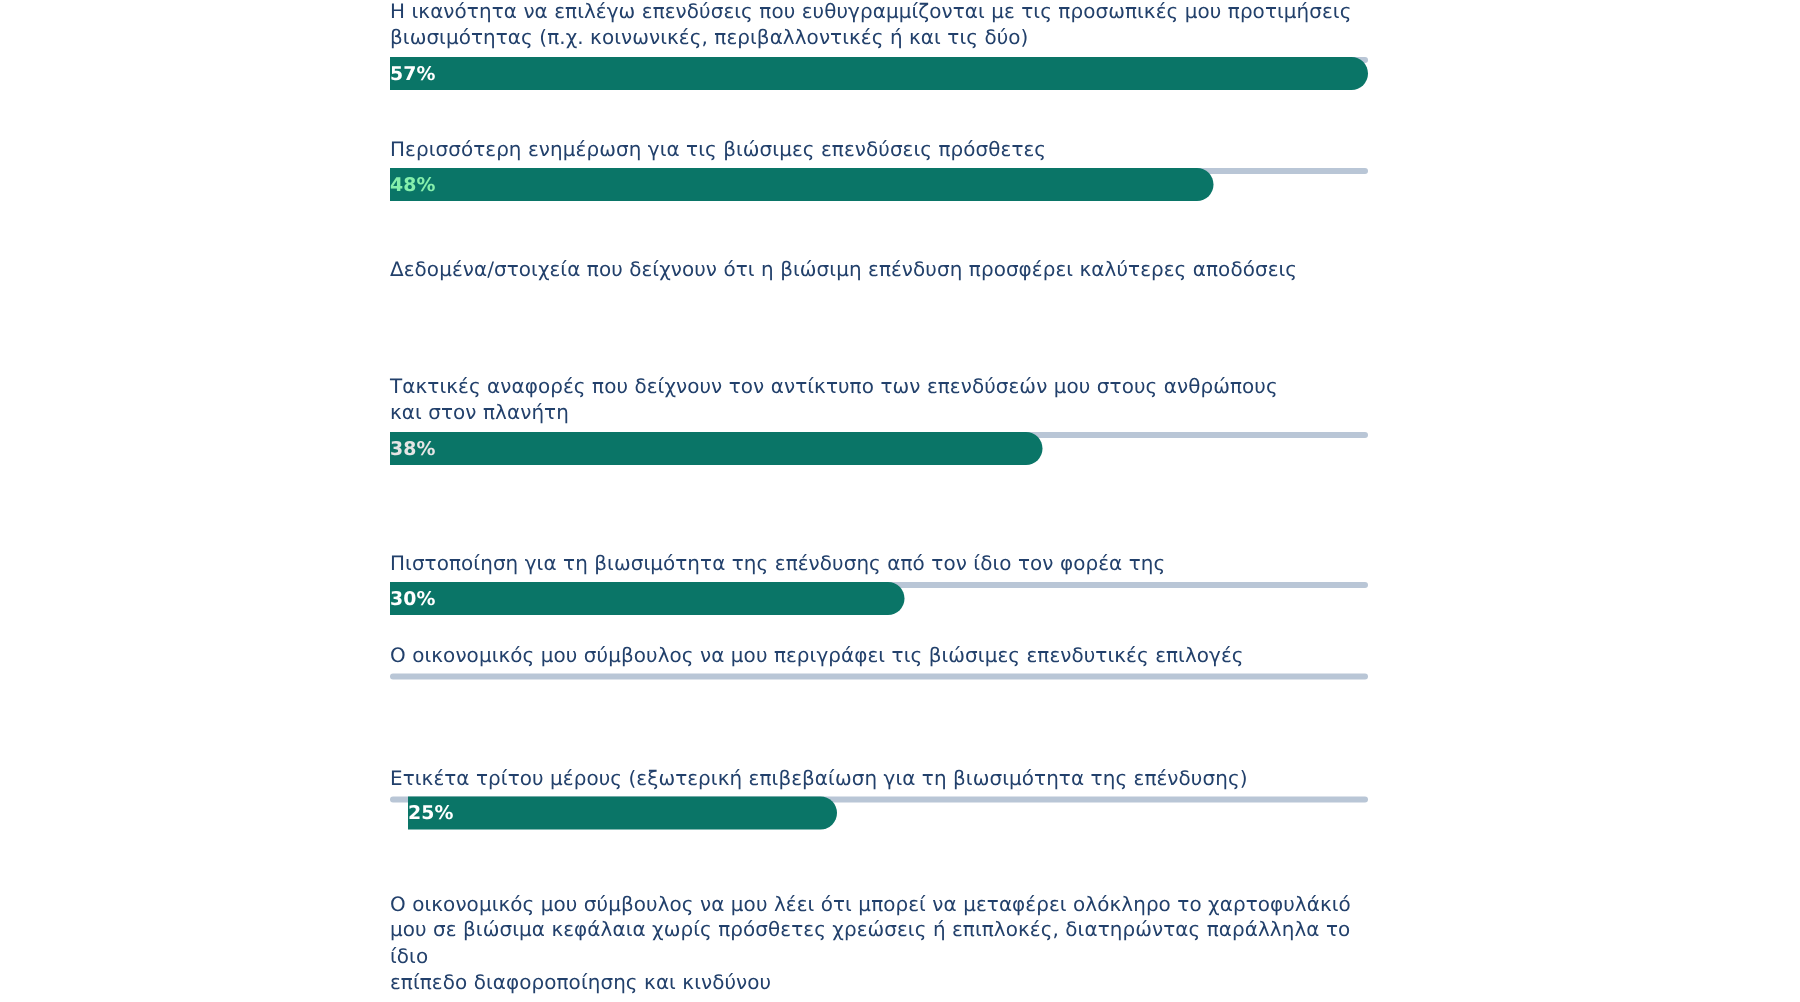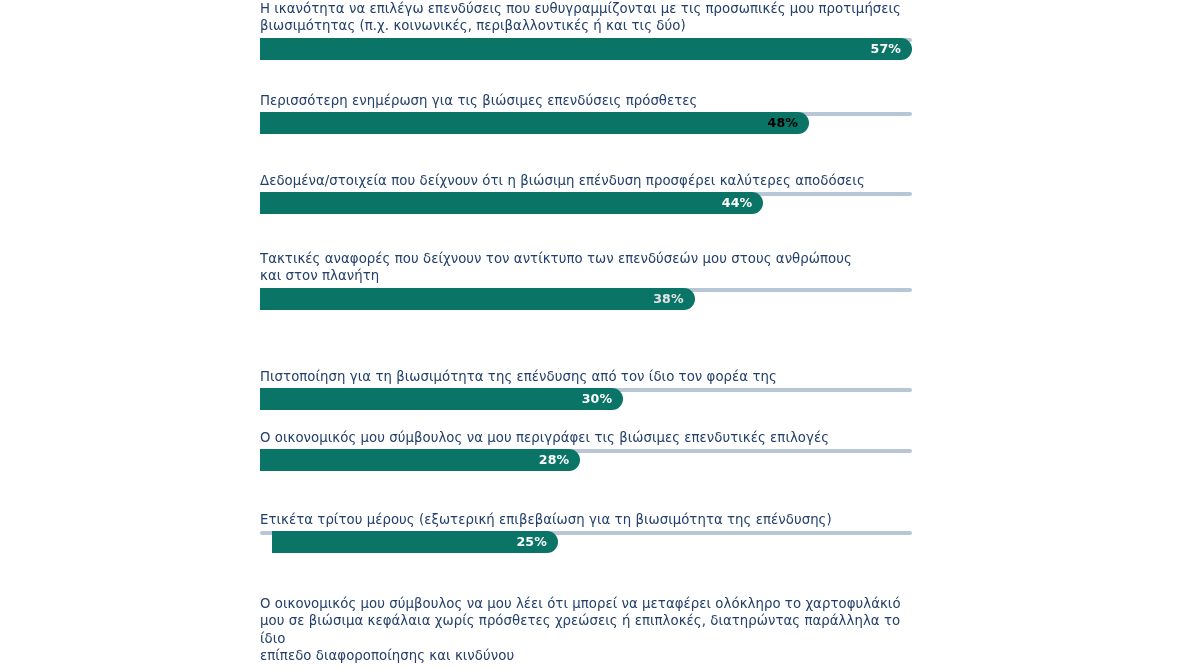--- a/index.html
+++ b/index.html
@@ -52,21 +52,20 @@
   .bar-fill {
     position: absolute;
     left: 0;
     top: 0;
     height: 22px;
     background: #0a7567;
     border-top-right-radius: 11px;
     border-bottom-right-radius: 11px;
     display: flex;
     align-items: center;
-    justify-content: flex-end;
   }
   .bar-value {
     color: #ffffff;
     font-size: 12.6px;
     font-weight: bold;
     font-family: "DejaVu Sans", "Liberation Sans", sans-serif;
     padding-right: 11px;
     line-height: 1;
     letter-spacing: 0.1px;
   }
@@ -83,59 +82,50 @@
         <div class="bar-fill" style="background: rgb(10, 117, 103); width: 652px;">
           <span class="bar-value" style="color: rgb(255, 255, 255);">57%</span>
         </div>
       </div>
     </div>
     <div class="bar-group" style="top: 92px;">
       <div class="bar-label">Περισσότερη ενημέρωση για τις βιώσιμες επενδύσεις πρόσθετες</div>
       <div class="track-wrap">
         <div class="bar-track" style="background: rgb(185, 198, 214);"></div>
         <div class="bar-fill" style="background: rgb(10, 117, 103); width: 549.053px;">
-          <span class="bar-value" style="color: #000000;">48%</span>
+          <span class="bar-value" style="color: #86efac;">48%</span>
         </div>
       </div>
     </div>
     <div class="bar-group" style="top: 172px;">
       <div class="bar-label">Δεδομένα/στοιχεία που δείχνουν ότι η βιώσιμη επένδυση προσφέρει καλύτερες αποδόσεις</div>
-      <div class="track-wrap">
-        <div class="bar-track" style="background: rgb(185, 198, 214);"></div>
-        <div class="bar-fill" style="background: rgb(10, 117, 103); width: 503.298px;">
-          <span class="bar-value" style="color: rgb(255, 255, 255);">44%</span>
-        </div>
-      </div>
     </div>
     <div class="bar-group" style="top: 250px;">
       <div class="bar-label">Τακτικές αναφορές που δείχνουν τον αντίκτυπο των επενδύσεών μου στους ανθρώπους
 και στον πλανήτη</div>
       <div class="track-wrap">
         <div class="bar-track" style="background: rgb(185, 198, 214);"></div>
         <div class="bar-fill" style="background: rgb(10, 117, 103); width: 434.667px;">
           <span class="bar-value" style="color: #e5e5e5;">38%</span>
         </div>
       </div>
     </div>
     <div class="bar-group" style="top: 348px; margin-top: 20px;">
       <div class="bar-label">Πιστοποίηση για τη βιωσιμότητα της επένδυσης από τον ίδιο τον φορέα της</div>
       <div class="track-wrap">
         <div class="bar-track" style="background: rgb(185, 198, 214);"></div>
-        <div class="bar-fill" style="background: rgb(10, 117, 103); width: 343.158px; padding-left: 20px;">
+        <div class="bar-fill" style="background: rgb(10, 117, 103); width: 343.158px;">
           <span class="bar-value" style="color: rgb(255, 255, 255);">30%</span>
         </div>
       </div>
     </div>
     <div class="bar-group" style="top: 429px;">
       <div class="bar-label">Ο οικονομικός μου σύμβουλος να μου περιγράφει τις βιώσιμες επενδυτικές επιλογές</div>
       <div class="track-wrap">
         <div class="bar-track" style="background: rgb(185, 198, 214);"></div>
-        <div class="bar-fill" style="background: rgb(10, 117, 103); width: 320.281px;">
-          <span class="bar-value" style="color: rgb(255, 255, 255);">28%</span>
-        </div>
       </div>
     </div>
     <div class="bar-group" style="top: 511px;">
       <div class="bar-label">Ετικέτα τρίτου μέρους (εξωτερική επιβεβαίωση για τη βιωσιμότητα της επένδυσης)</div>
       <div class="track-wrap">
         <div class="bar-track" style="background: rgb(185, 198, 214);"></div>
         <div class="bar-fill" style="background: rgb(10, 117, 103); width: 285.965px; margin-left: 12px;">
           <span class="bar-value" style="color: rgb(255, 255, 255);">25%</span>
         </div>
       </div>

